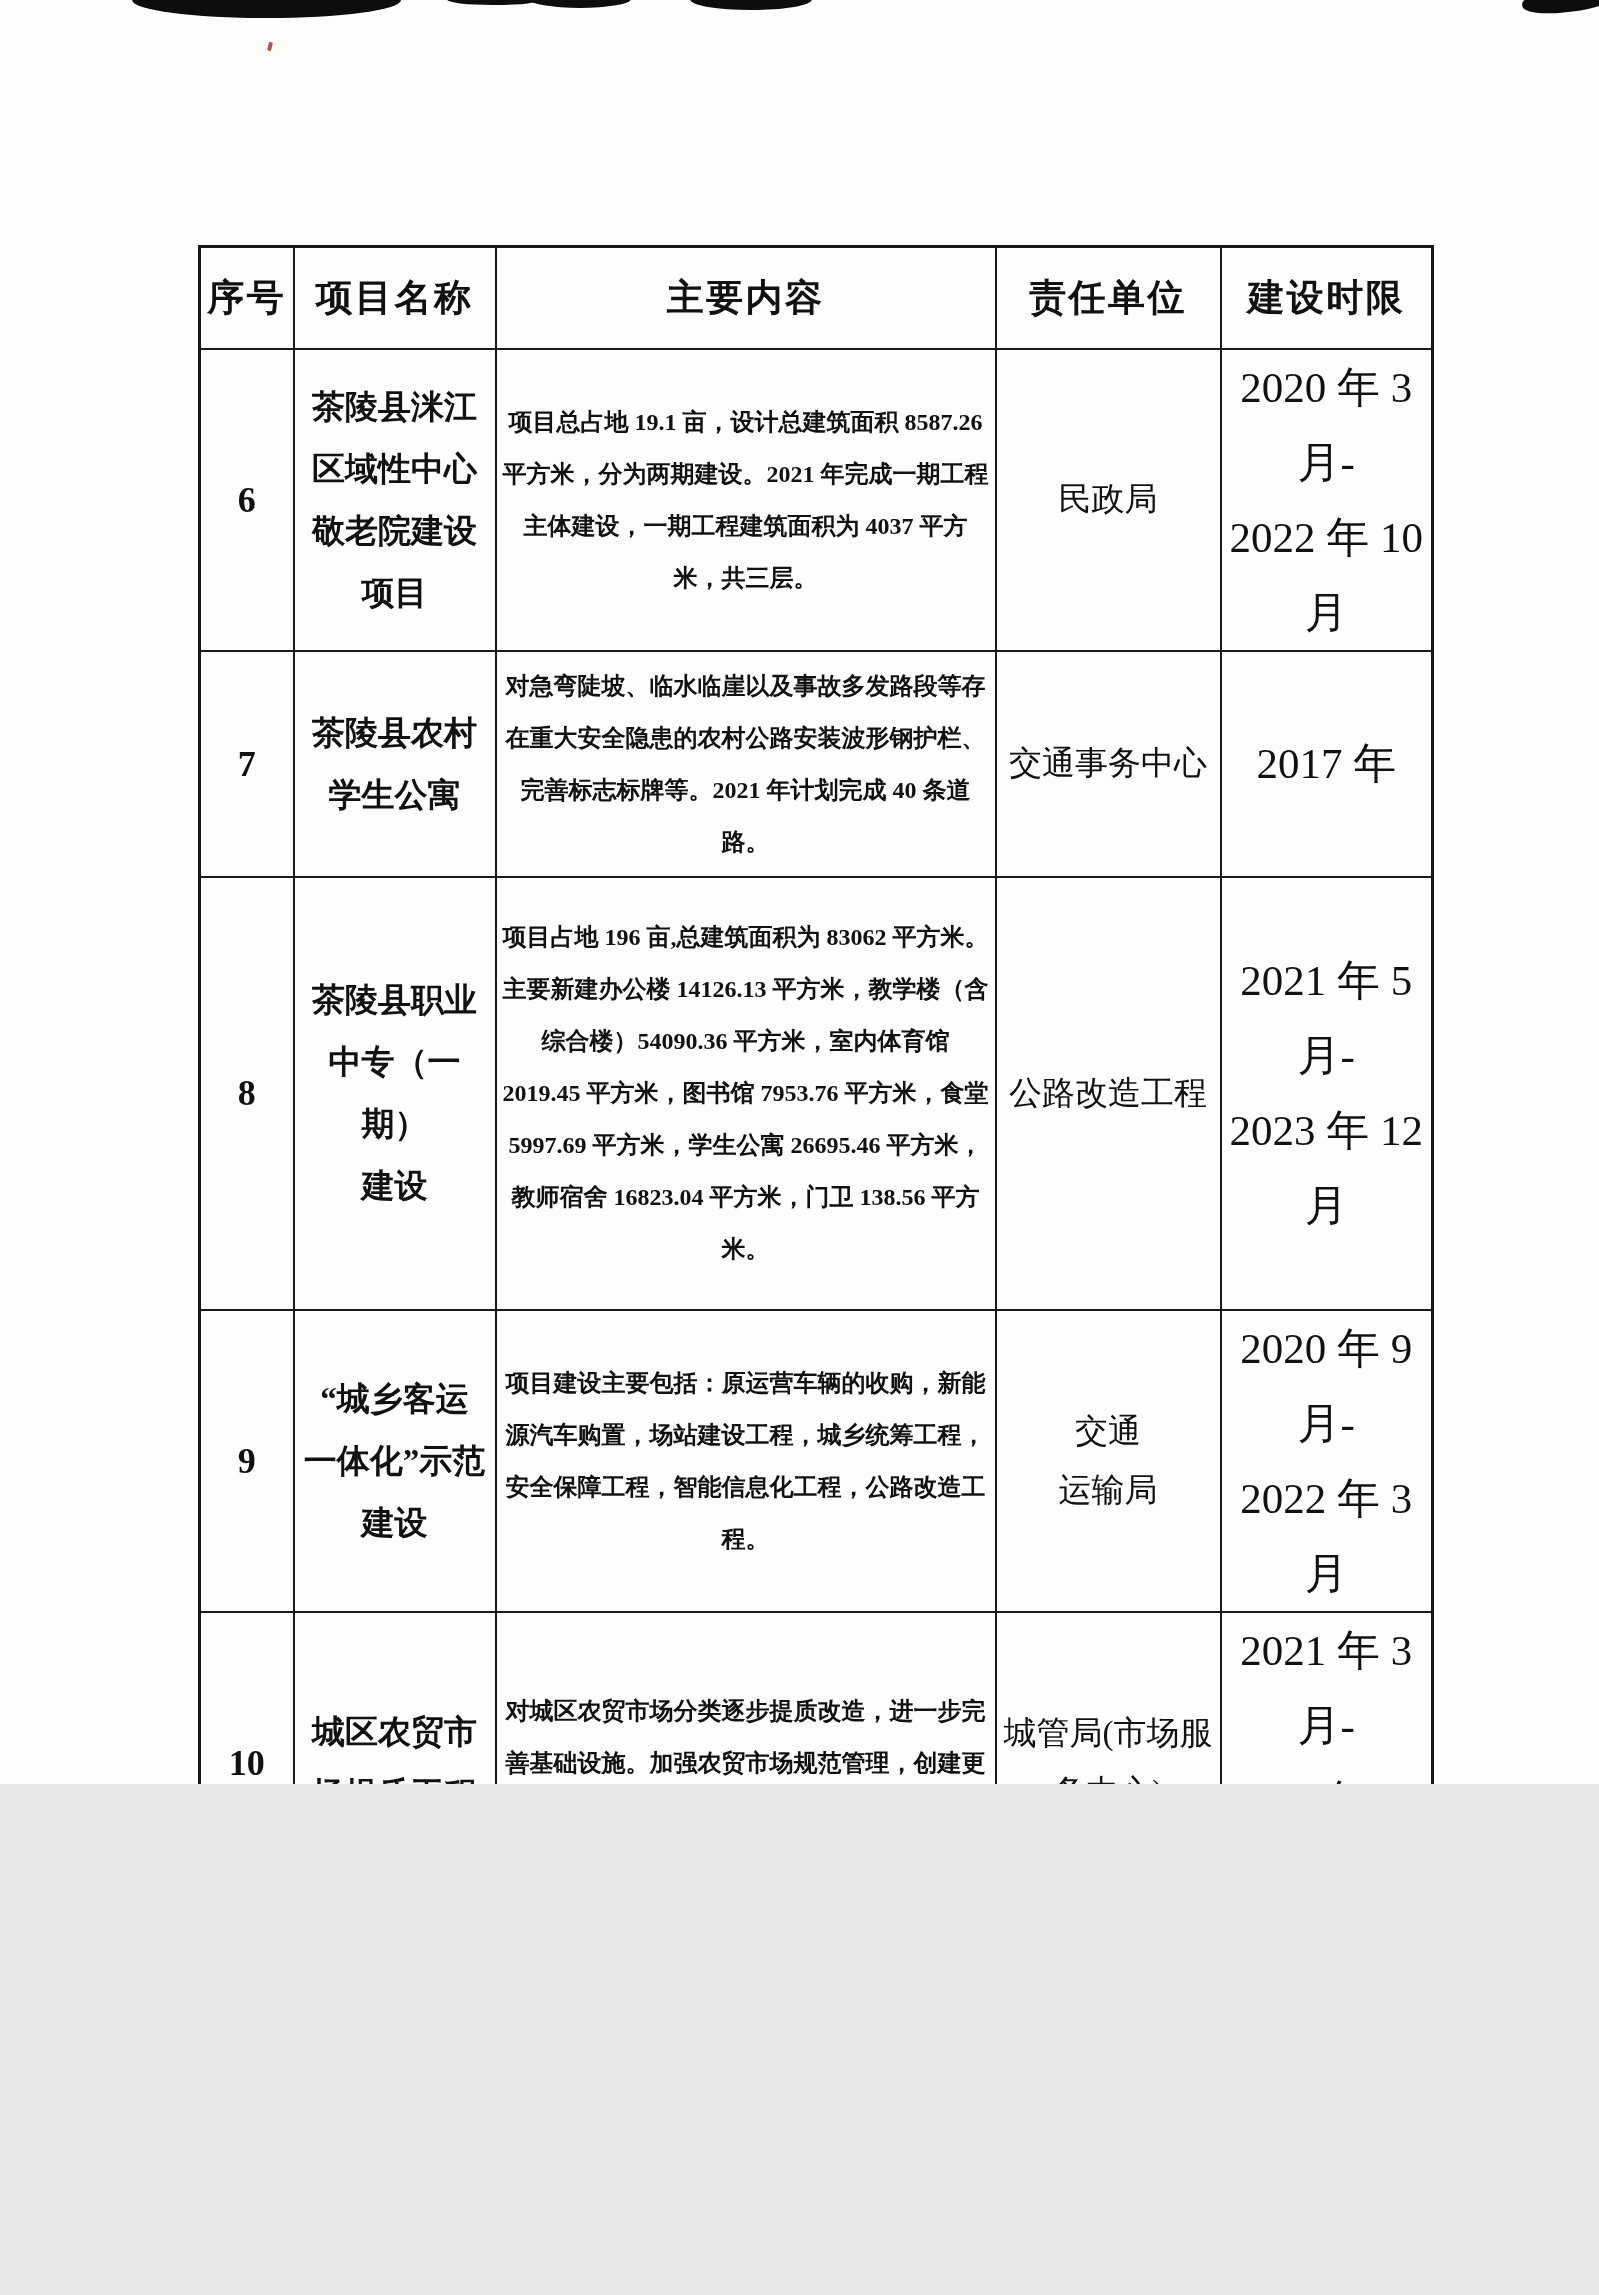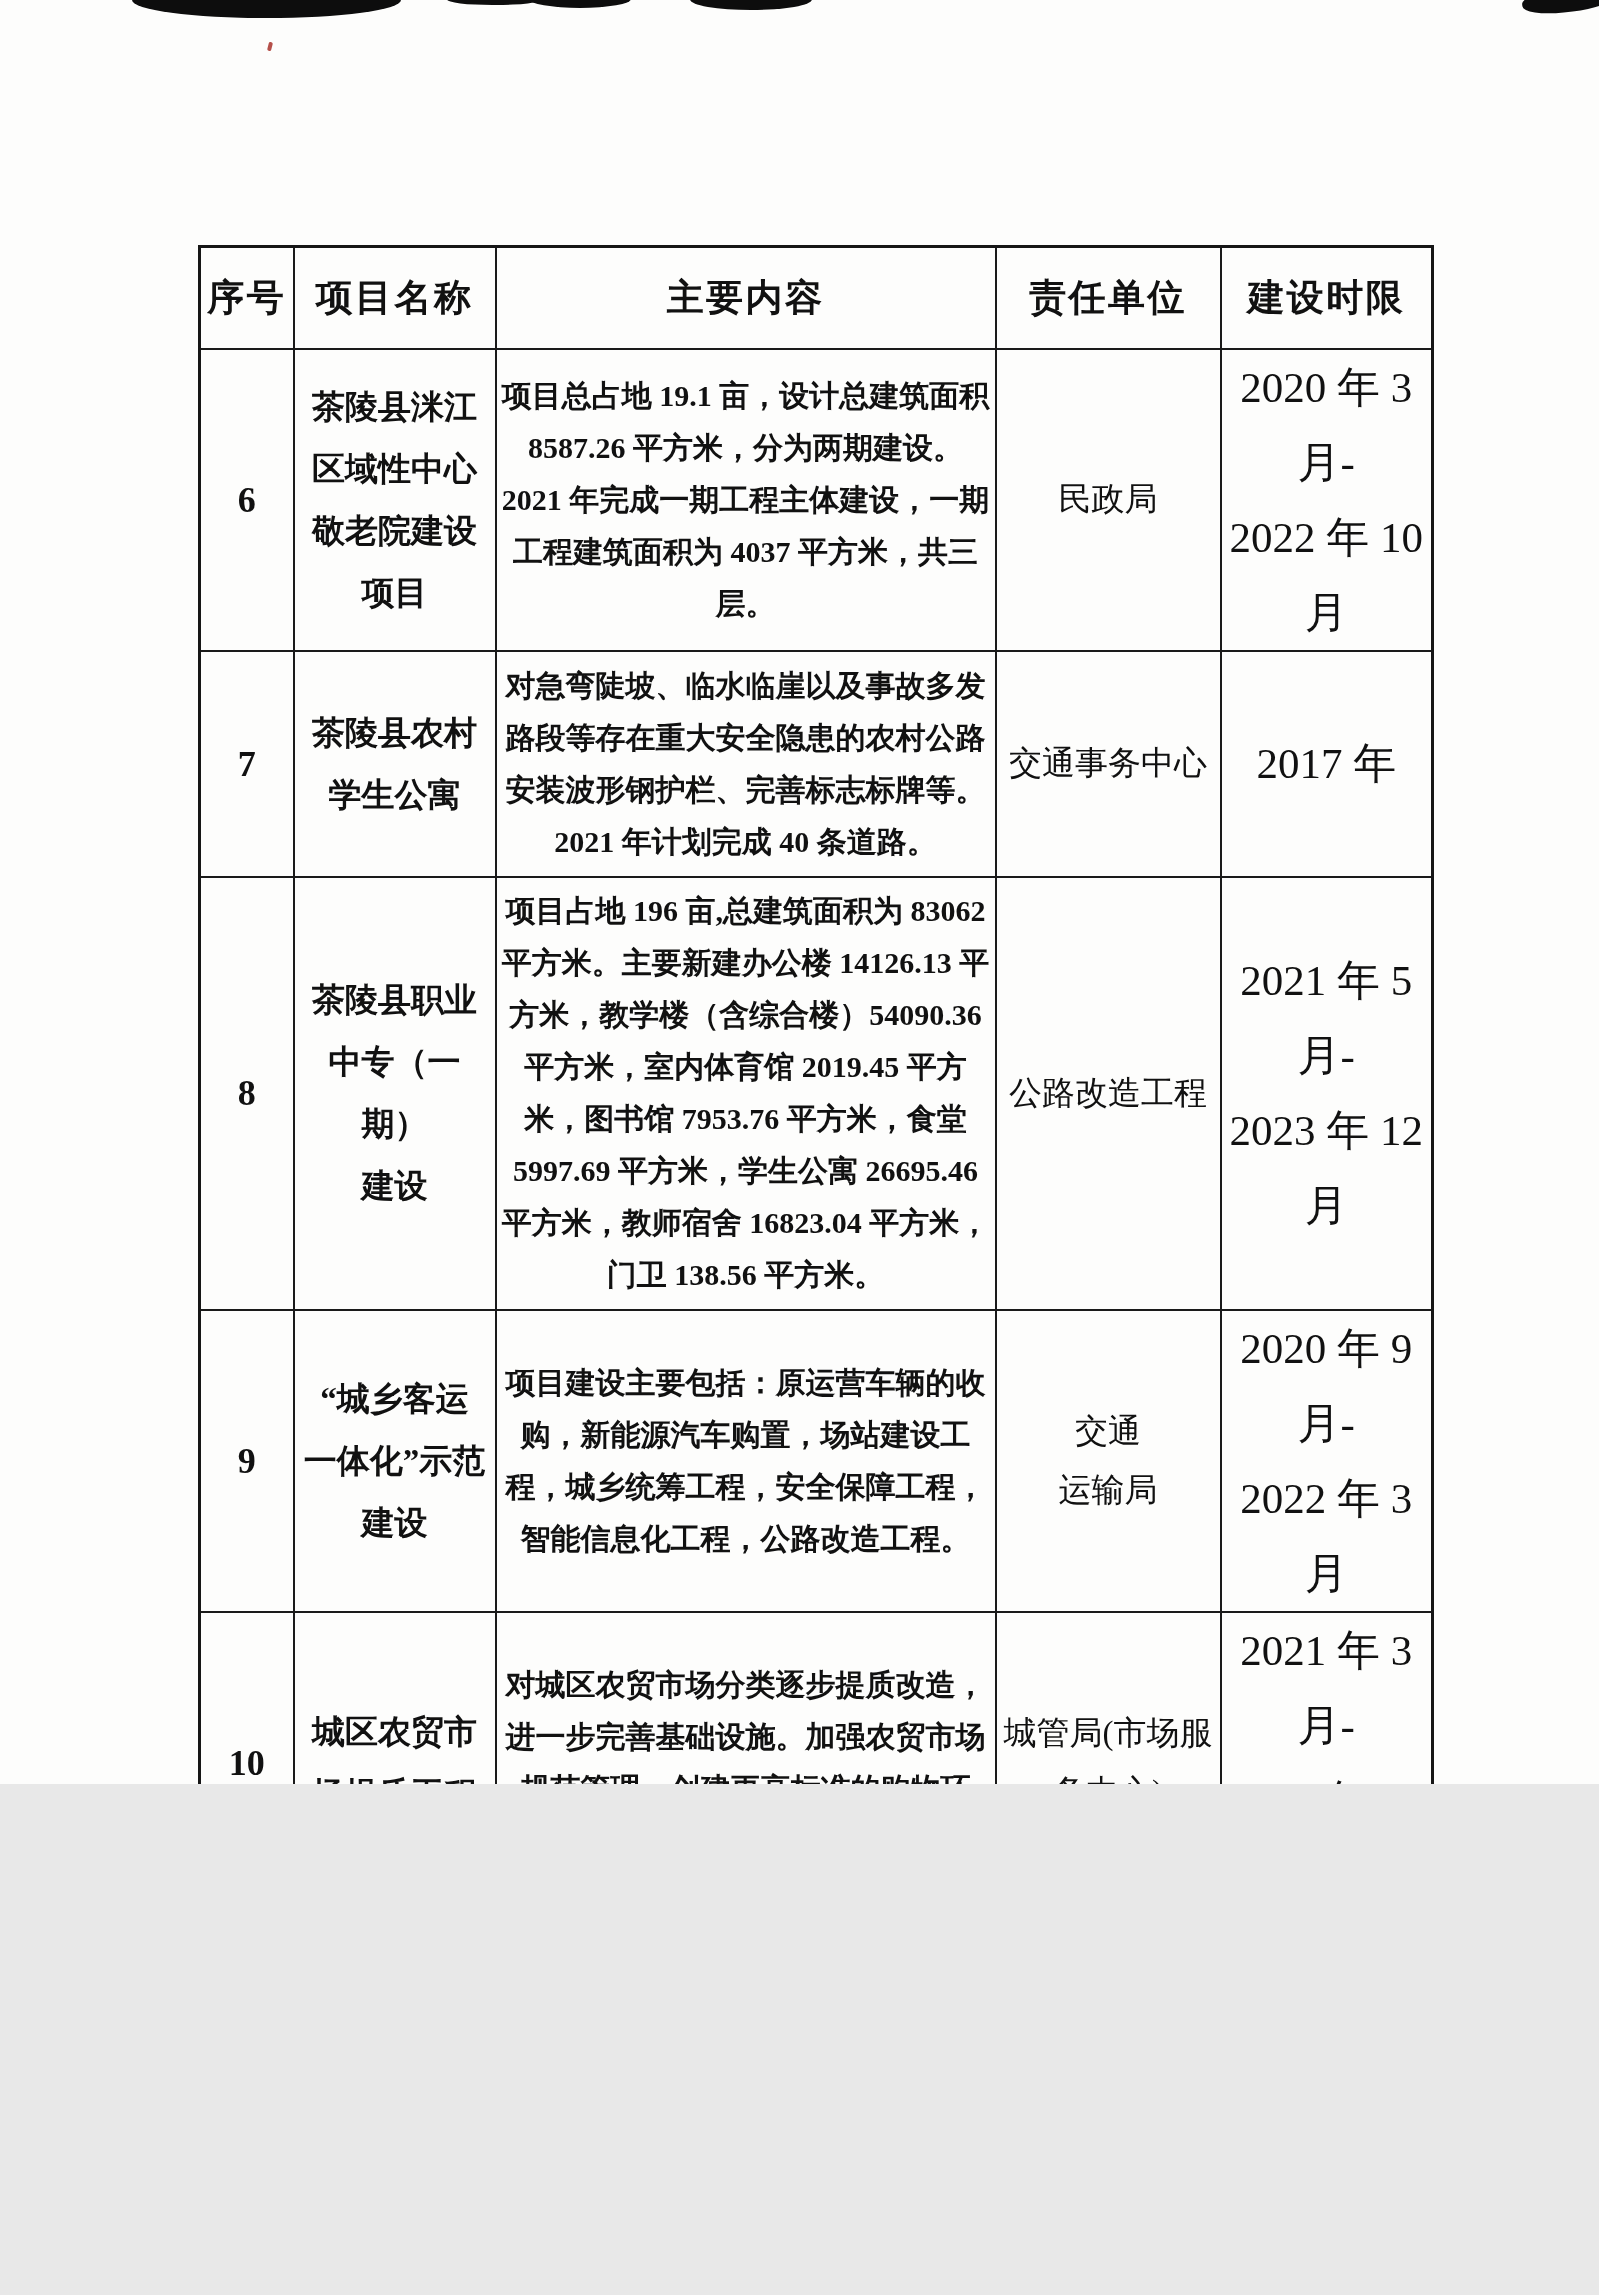--- a/index.html
+++ b/index.html
@@ -64,21 +64,21 @@
   }
   .c-name {
     font-size: 33px;
     font-weight: 600;
     line-height: 62px;
     white-space: pre-line;
   }
   .c-content {
     text-align: justify;
     vertical-align: top;
-    font-size: 30px;
+    font-size: 24px;
     font-weight: 600;
     line-height: 52px;
     padding: 4.1px 13px 0 13px;
   }
   .c-unit {
     font-size: 33px;
     font-weight: 400;
     line-height: 59px;
     white-space: pre-line;
   }

